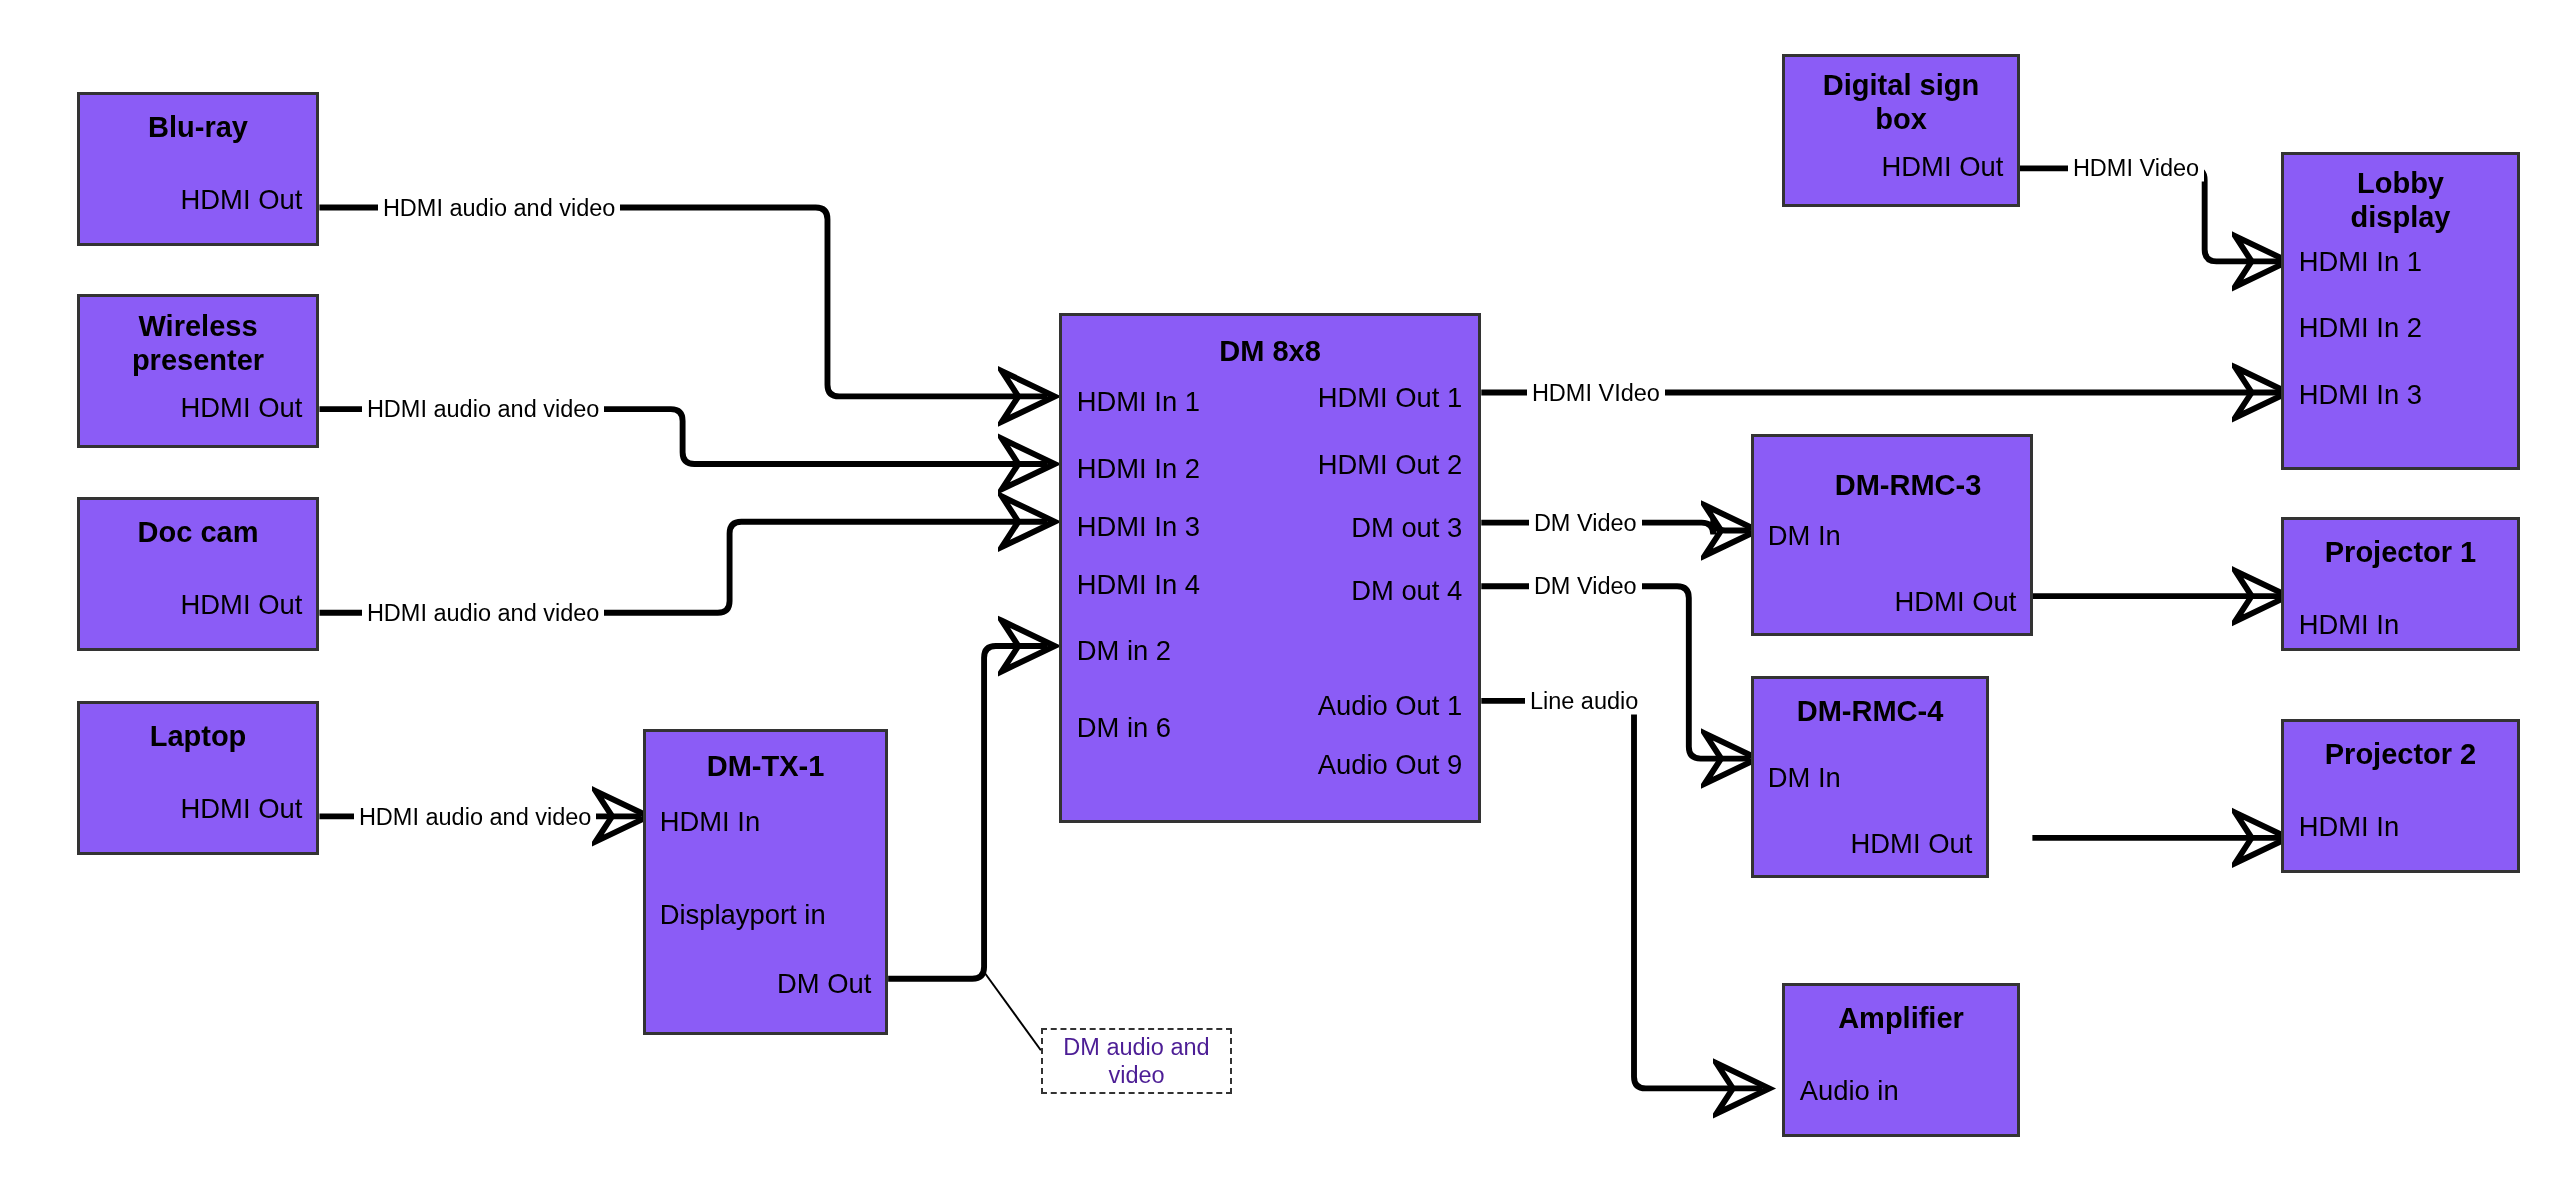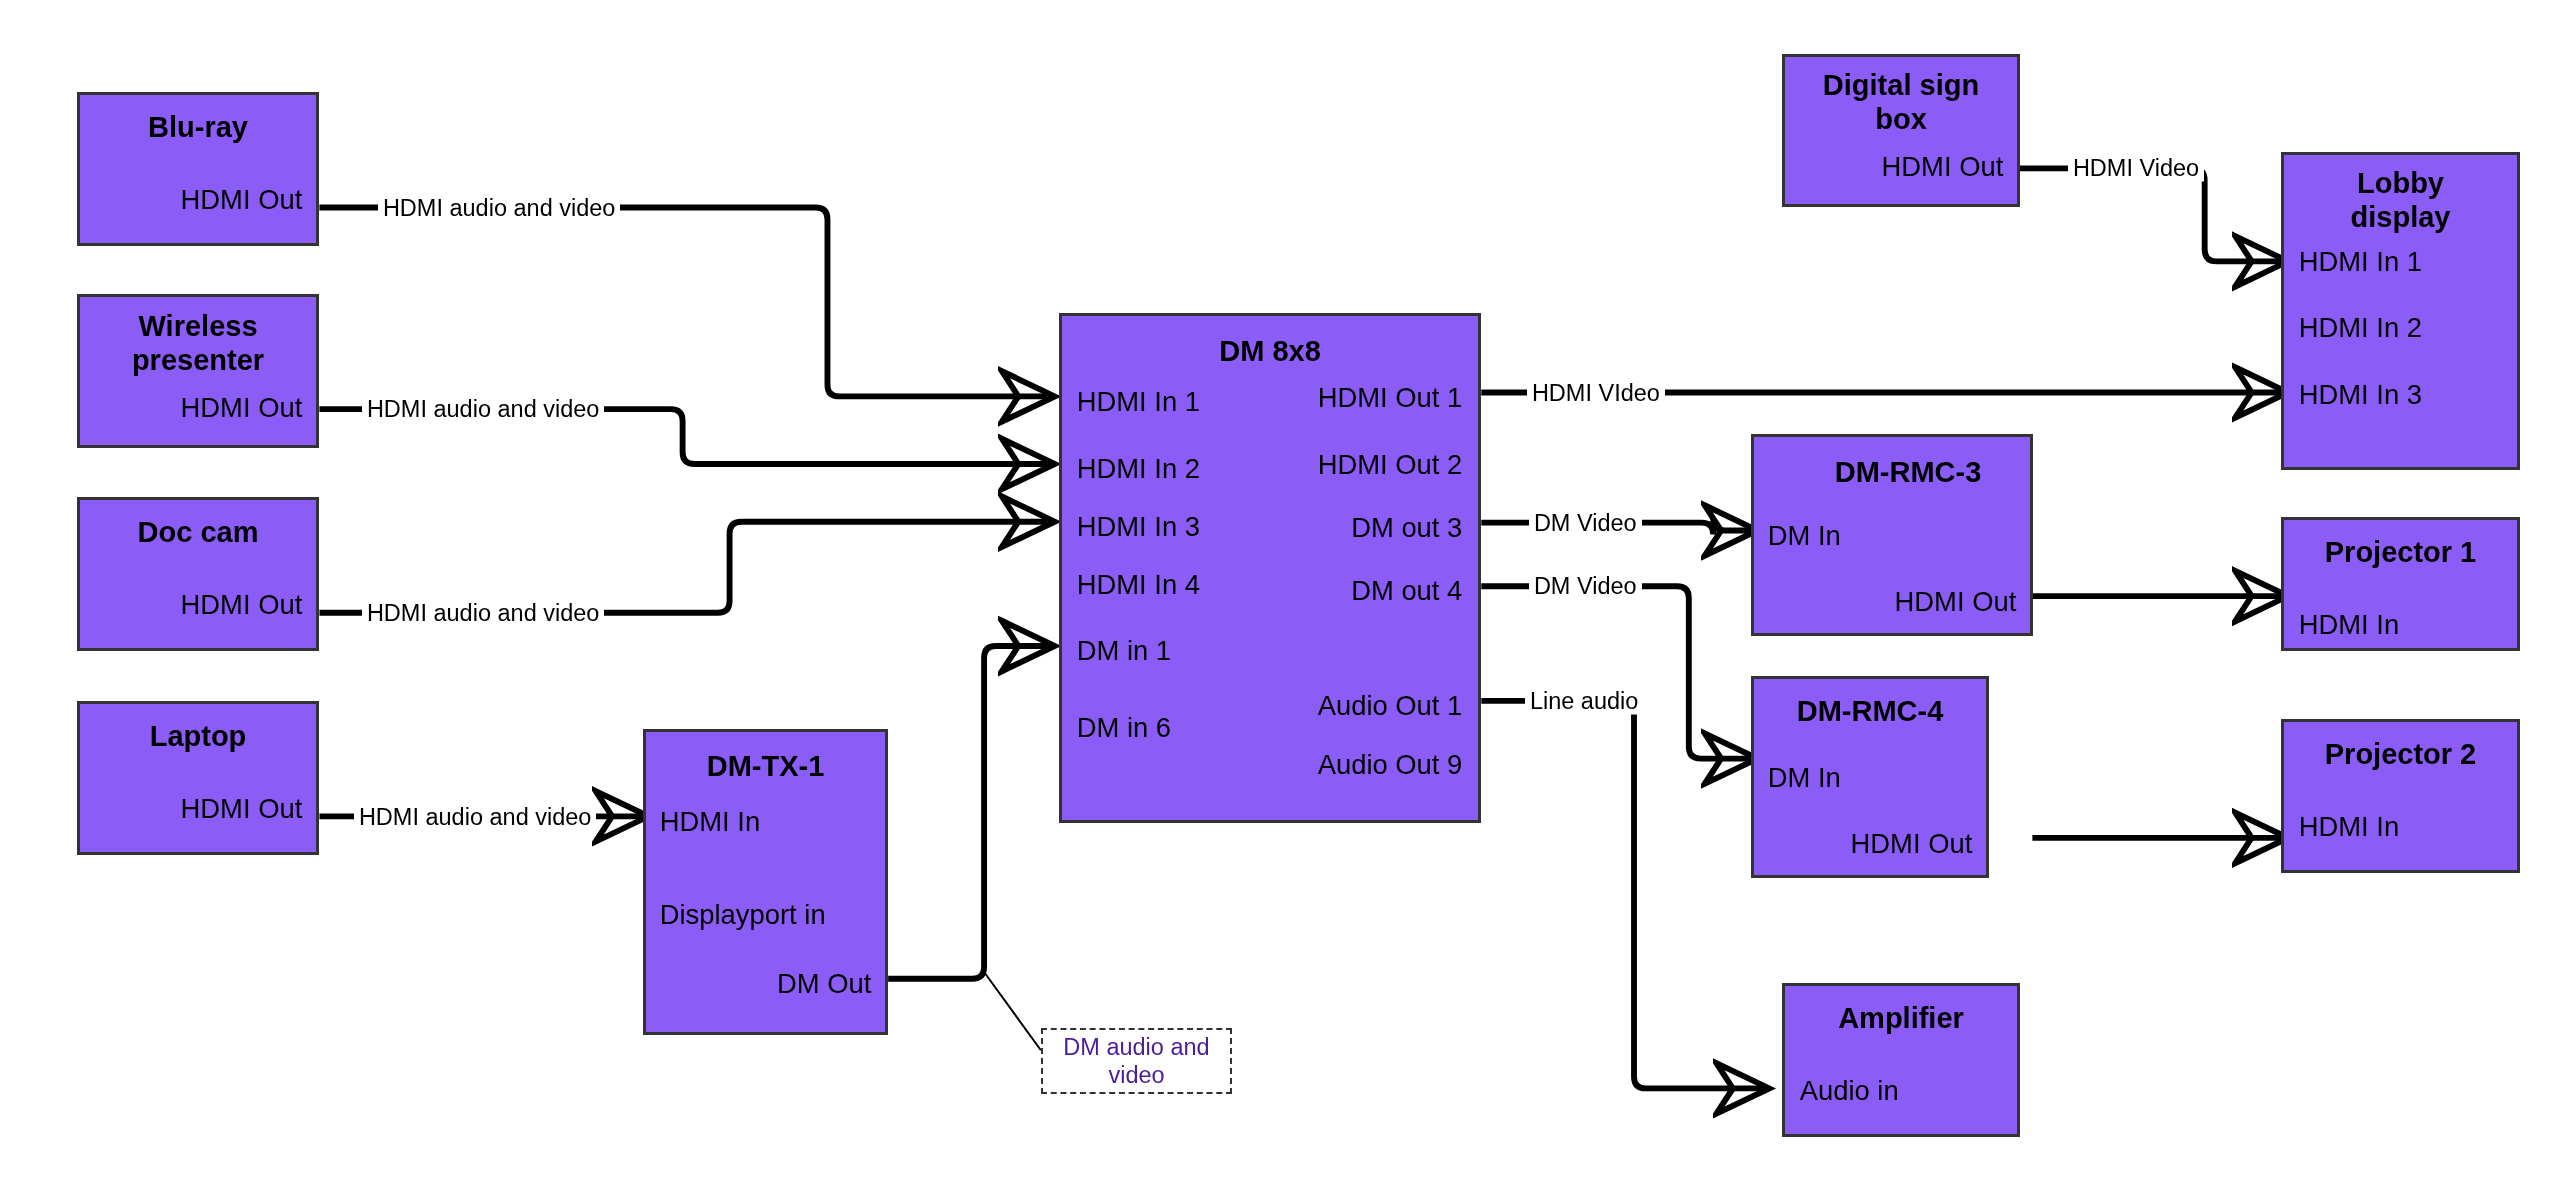--- a/index.html
+++ b/index.html
@@ -160,21 +160,21 @@
     <div class="port right" style="position:absolute; right:13.7px; top:236px;">DM Out</div>
   </div>
 
   <div class="node" style="left:1059px; top:313px; width:422px; height:510px;">
     <div class="node-title" style="margin-top:19px;">DM 8x8</div>
 
     <div class="port left" style="position:absolute; left:14.7px; top:70px;">HDMI In 1</div>
     <div class="port left" style="position:absolute; left:14.7px; top:137px;">HDMI In 2</div>
     <div class="port left" style="position:absolute; left:14.7px; top:195px;">HDMI In 3</div>
     <div class="port left" style="position:absolute; left:14.7px; top:253px;">HDMI In 4</div>
-    <div class="port left" style="position:absolute; left:14.7px; top:319px;">DM in 1</div>
+    <div class="port left" style="position:absolute; left:14.7px; top:319px;">DM in 2</div>
     <div class="port left" style="position:absolute; left:14.7px; top:396px;">DM in 6</div>
 
     <div class="port right" style="position:absolute; right:15.7px; top:66px;">HDMI Out 1</div>
     <div class="port right" style="position:absolute; right:15.7px; top:133px;">HDMI Out 2</div>
     <div class="port right" style="position:absolute; right:15.7px; top:196px;">DM out 3</div>
     <div class="port right" style="position:absolute; right:15.7px; top:259px;">DM out 4</div>
     <div class="port right" style="position:absolute; right:15.7px; top:374px;">Audio Out 1</div>
     <div class="port right" style="position:absolute; right:15.7px; top:433px;">Audio Out 9</div>
   </div>
 
@@ -186,21 +186,21 @@
 
   <div class="node" style="left:2281px; top:152px; width:239px; height:318px;">
     <div class="node-title" style="margin-top:11.7px;">Lobby
 display</div>
     <div class="port left" style="position:absolute; left:14.7px; top:91px;">HDMI In 1</div>
     <div class="port left" style="position:absolute; left:14.7px; top:157px;">HDMI In 2</div>
     <div class="port left" style="position:absolute; left:14.7px; top:224px;">HDMI In 3</div>
   </div>
 
   <div class="node" style="left:1751px; top:434px; width:282px; height:202px;">
-    <div class="node-title" style="margin-top:19px;padding-left:32px;">DM-RMC-3</div>
+    <div class="node-title" style="margin-top:32px;padding-left:32px;">DM-RMC-3</div>
     <div class="port left" style="position:absolute; left:13.7px; top:83px;">DM In</div>
     <div class="port right" style="position:absolute; right:13.7px; top:149px;">HDMI Out</div>
   </div>
 
   <div class="node" style="left:1751px; top:676px; width:238px; height:202px;">
     <div class="node-title" style="margin-top:15.7px;">DM-RMC-4</div>
     <div class="port left" style="position:absolute; left:13.7px; top:83px;">DM In</div>
     <div class="port right" style="position:absolute; right:13.7px; top:149px;">HDMI Out</div>
   </div>
 

